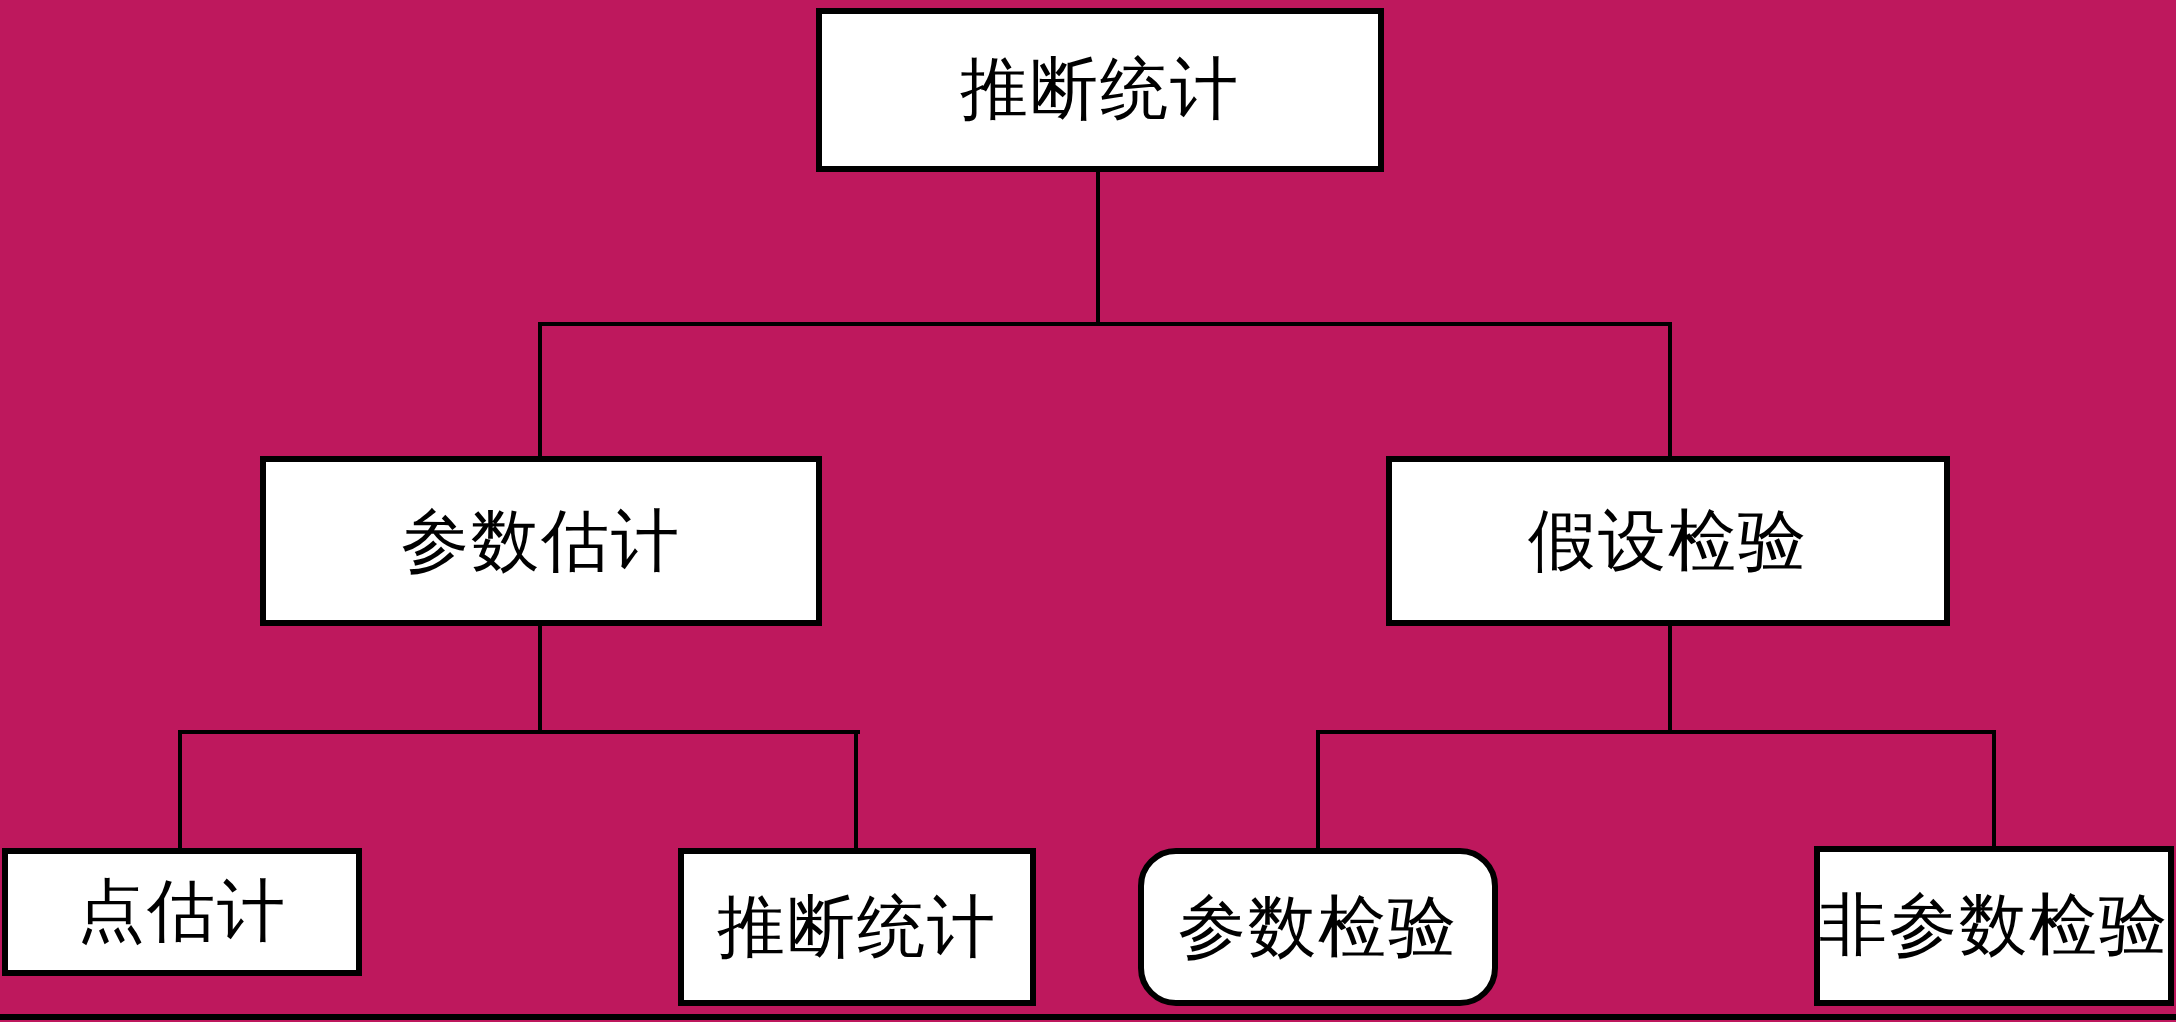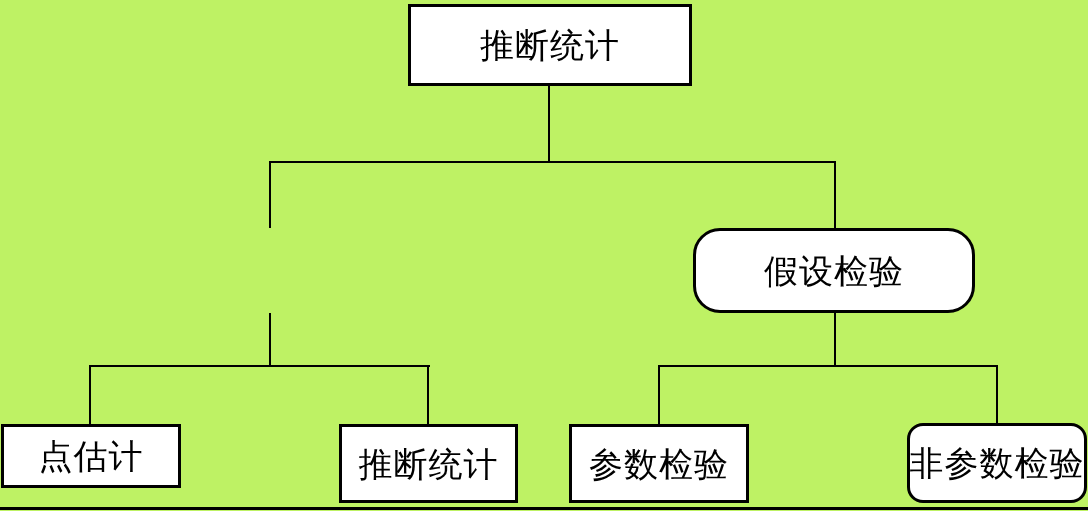--- a/index.html
+++ b/index.html
@@ -4,21 +4,21 @@
 <style>
   html, body {
     margin: 0;
     padding: 0;
     background: #ffffff;
   }
   .canvas {
     position: relative;
     width: 1088px;
     height: 511px;
-    background: #bef264;
+    background: #be185d;
     font-family: "DejaVu Serif", "Liberation Serif", serif;
     overflow: hidden;
   }
   .node {
     position: absolute;
     box-sizing: border-box;
     border: 3px solid #000000;
     background: #ffffff;
     display: flex;
     align-items: center;
@@ -32,27 +32,27 @@
   .line {
     position: absolute;
     background: #000000;
   }
 
   
   #node-root          { left: 408px; top: 4px;   width: 284px; height: 82px; }
 
   
   #node-param-est     { left: 130px; top: 228px; width: 281px; height: 85px; }
-  #node-hypo-test     { left: 693px; top: 228px; width: 282px; height: 85px; border-radius: 27px; }
+  #node-hypo-test     { left: 693px; top: 228px; width: 282px; height: 85px; }
 
   
   #node-point-est     { left: 1px;   top: 424px; width: 180px; height: 64px; }
   #node-interval-est  { left: 339px; top: 424px; width: 179px; height: 79px; }
-  #node-param-test    { left: 569px; top: 424px; width: 180px; height: 79px; }
-  #node-nonparam-test { left: 907px; top: 423px; width: 180px; height: 80px; border-radius: 16px; }
+  #node-param-test    { left: 569px; top: 424px; width: 180px; height: 79px; border-radius: 19px; }
+  #node-nonparam-test { left: 907px; top: 423px; width: 180px; height: 80px; }
 
   
   #l-v-root           { left: 548px; top: 86px;  width: 2px;   height: 77px; }
   #l-h-top            { left: 269px; top: 161px; width: 567px; height: 2px;  }
   #l-v-left-branch    { left: 269px; top: 161px; width: 2px;   height: 67px; }
   #l-v-right-branch   { left: 834px; top: 161px; width: 2px;   height: 67px; }
 
   
   #l-v-param-est      { left: 269px; top: 313px; width: 2px;   height: 53px; }
   #l-h-left           { left: 89px;  top: 365px; width: 341px; height: 2px;  }
@@ -85,20 +85,21 @@
 
   <div class="line" id="l-v-hypo-test"></div>
   <div class="line" id="l-h-right"></div>
   <div class="line" id="l-v-param-test"></div>
   <div class="line" id="l-v-nonparam-test"></div>
 
   <div class="line" id="bottom-rule"></div>
 
   <div class="node" id="node-root">推断统计</div>
 
+  <div class="node" id="node-param-est">参数估计</div>
 
   <div class="node" id="node-hypo-test">假设检验</div>
 
   <div class="node" id="node-point-est">点估计</div>
 
   <div class="node" id="node-interval-est">推断统计</div>
 
   <div class="node" id="node-param-test">参数检验</div>
 
   <div class="node" id="node-nonparam-test">非参数检验</div>

